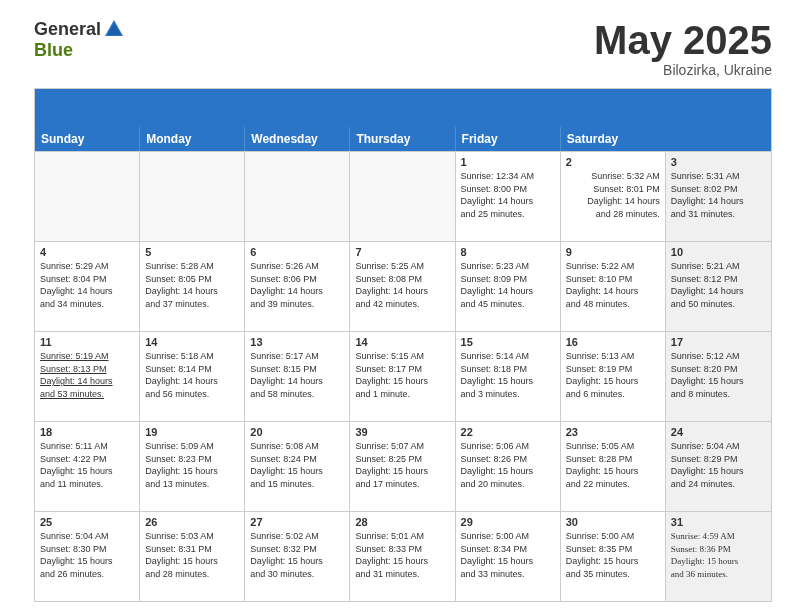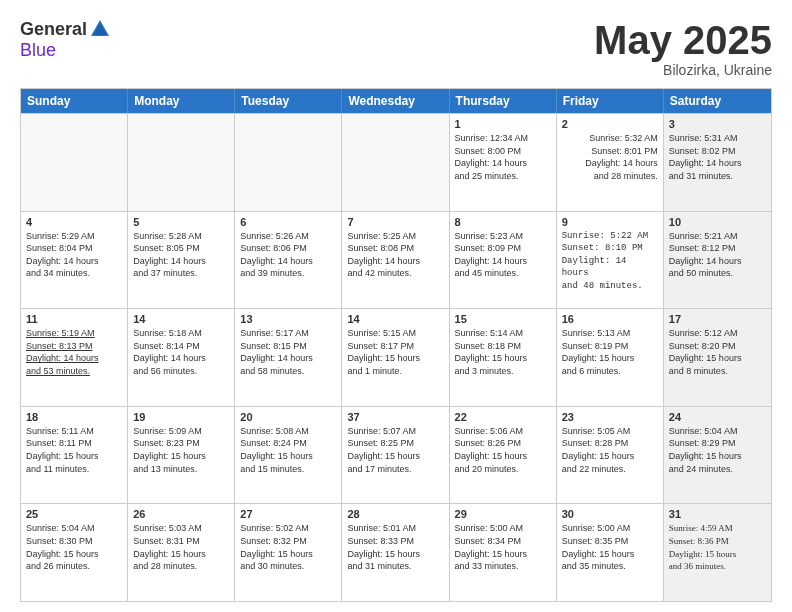--- a/index.html
+++ b/index.html
@@ -6,21 +6,21 @@
     body {
       font-family: Arial, sans-serif;
       background: #fff;
       width: 792px;
       height: 612px;
       overflow: hidden;
     }
     .page {
       width: 792px;
       height: 612px;
-      padding: 18px 20px 10px 20px;
+      padding: 18px 20px 10px 34px;
       display: flex;
       flex-direction: column;
     }
     .header {
       display: flex;
       justify-content: space-between;
       align-items: flex-start;
       margin-bottom: 10px;
     }
     .logo {
@@ -32,22 +32,22 @@
       display: flex;
       align-items: center;
     }
     .logo-general {
       font-size: 18px;
       font-weight: bold;
       color: #333;
     }
     .logo-blue {
       font-size: 18px;
-      font-weight: normal;
-      color: #6d28d9;
+      font-weight: bold;
+      color: #4d7c0f;
     }
     .logo-icon {
       width: 22px;
       height: 22px;
       margin-left: 2px;
     }
     .title-block {
       text-align: right;
     }
     .month-title {
@@ -71,20 +71,21 @@
       grid-template-columns: repeat(7, 1fr);
       background: #2a75c7;
     }
     .cal-header-cell {
       color: #fff;
       font-size: 12px;
       font-weight: bold;
       padding: 5px 6px;
       text-align: left;
       border-right: 1px solid #4a8fd0;
+      margin-top: 38px;
     }
     .cal-header-cell:last-child { border-right: none; }
     .cal-body {
       flex: 1;
       display: flex;
       flex-direction: column;
     }
     .cal-row {
       display: grid;
       grid-template-columns: repeat(7, 1fr);
@@ -134,21 +135,20 @@
     <div class="title-block">
       <div class="month-title">May 2025</div>
       <div class="subtitle">Bilozirka, Ukraine</div>
     </div>
   </div>
 
   <div class="calendar">
     <div class="cal-header">
     <div class="cal-header-cell">Sunday</div>
         <div class="cal-header-cell">Monday</div>
-        <div class="cal-header-cell">Tuesday</div>
         <div class="cal-header-cell">Wednesday</div>
         <div class="cal-header-cell">Thursday</div>
         <div class="cal-header-cell">Friday</div>
         <div class="cal-header-cell">Saturday</div>
       </div>
     <div class="cal-body">
     <div class="cal-row">
           <div class="cal-cell empty"></div>
           <div class="cal-cell empty"></div>
           <div class="cal-cell empty"></div>
@@ -206,21 +206,21 @@
           </div>
           <div class="cal-cell">
             <div class="day-num">8</div>
             <div class="day-info" style="white-space: pre-line;">Sunrise: 5:23 AM
 Sunset: 8:09 PM
 Daylight: 14 hours
 and 45 minutes.</div>
           </div>
           <div class="cal-cell">
             <div class="day-num">9</div>
-            <div class="day-info" style="white-space: pre-line; font-family: Liberation Mono, monospace;">Sunrise: 5:22 AM
+            <div class="day-info" style="white-space: pre-line;">Sunrise: 5:22 AM
 Sunset: 8:10 PM
 Daylight: 14 hours
 and 48 minutes.</div>
           </div>
           <div class="cal-cell shaded">
             <div class="day-num">10</div>
             <div class="day-info" style="white-space: pre-line;">Sunrise: 5:21 AM
 Sunset: 8:12 PM
 Daylight: 14 hours
 and 50 minutes.</div>
@@ -274,40 +274,40 @@
             <div class="day-info" style="white-space: pre-line;">Sunrise: 5:12 AM
 Sunset: 8:20 PM
 Daylight: 15 hours
 and 8 minutes.</div>
           </div>
         </div>
         <div class="cal-row">
           <div class="cal-cell">
             <div class="day-num">18</div>
             <div class="day-info" style="white-space: pre-line;">Sunrise: 5:11 AM
-Sunset: 8:11 PM
+Sunset: 4:22 PM
 Daylight: 15 hours
 and 11 minutes.</div>
           </div>
           <div class="cal-cell">
             <div class="day-num">19</div>
             <div class="day-info" style="white-space: pre-line;">Sunrise: 5:09 AM
 Sunset: 8:23 PM
 Daylight: 15 hours
 and 13 minutes.</div>
           </div>
           <div class="cal-cell">
             <div class="day-num">20</div>
             <div class="day-info" style="white-space: pre-line;">Sunrise: 5:08 AM
 Sunset: 8:24 PM
 Daylight: 15 hours
 and 15 minutes.</div>
           </div>
           <div class="cal-cell">
-            <div class="day-num">37</div>
+            <div class="day-num">39</div>
             <div class="day-info" style="white-space: pre-line;">Sunrise: 5:07 AM
 Sunset: 8:25 PM
 Daylight: 15 hours
 and 17 minutes.</div>
           </div>
           <div class="cal-cell">
             <div class="day-num">22</div>
             <div class="day-info" style="white-space: pre-line;">Sunrise: 5:06 AM
 Sunset: 8:26 PM
 Daylight: 15 hours

